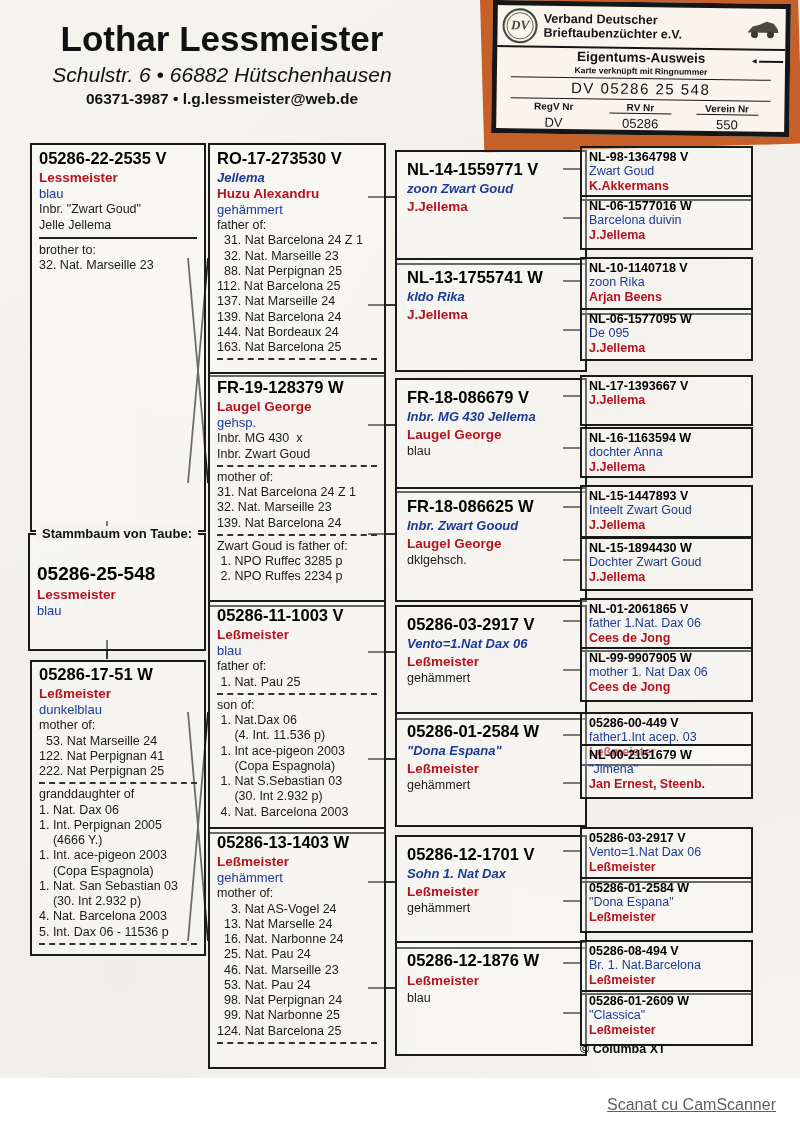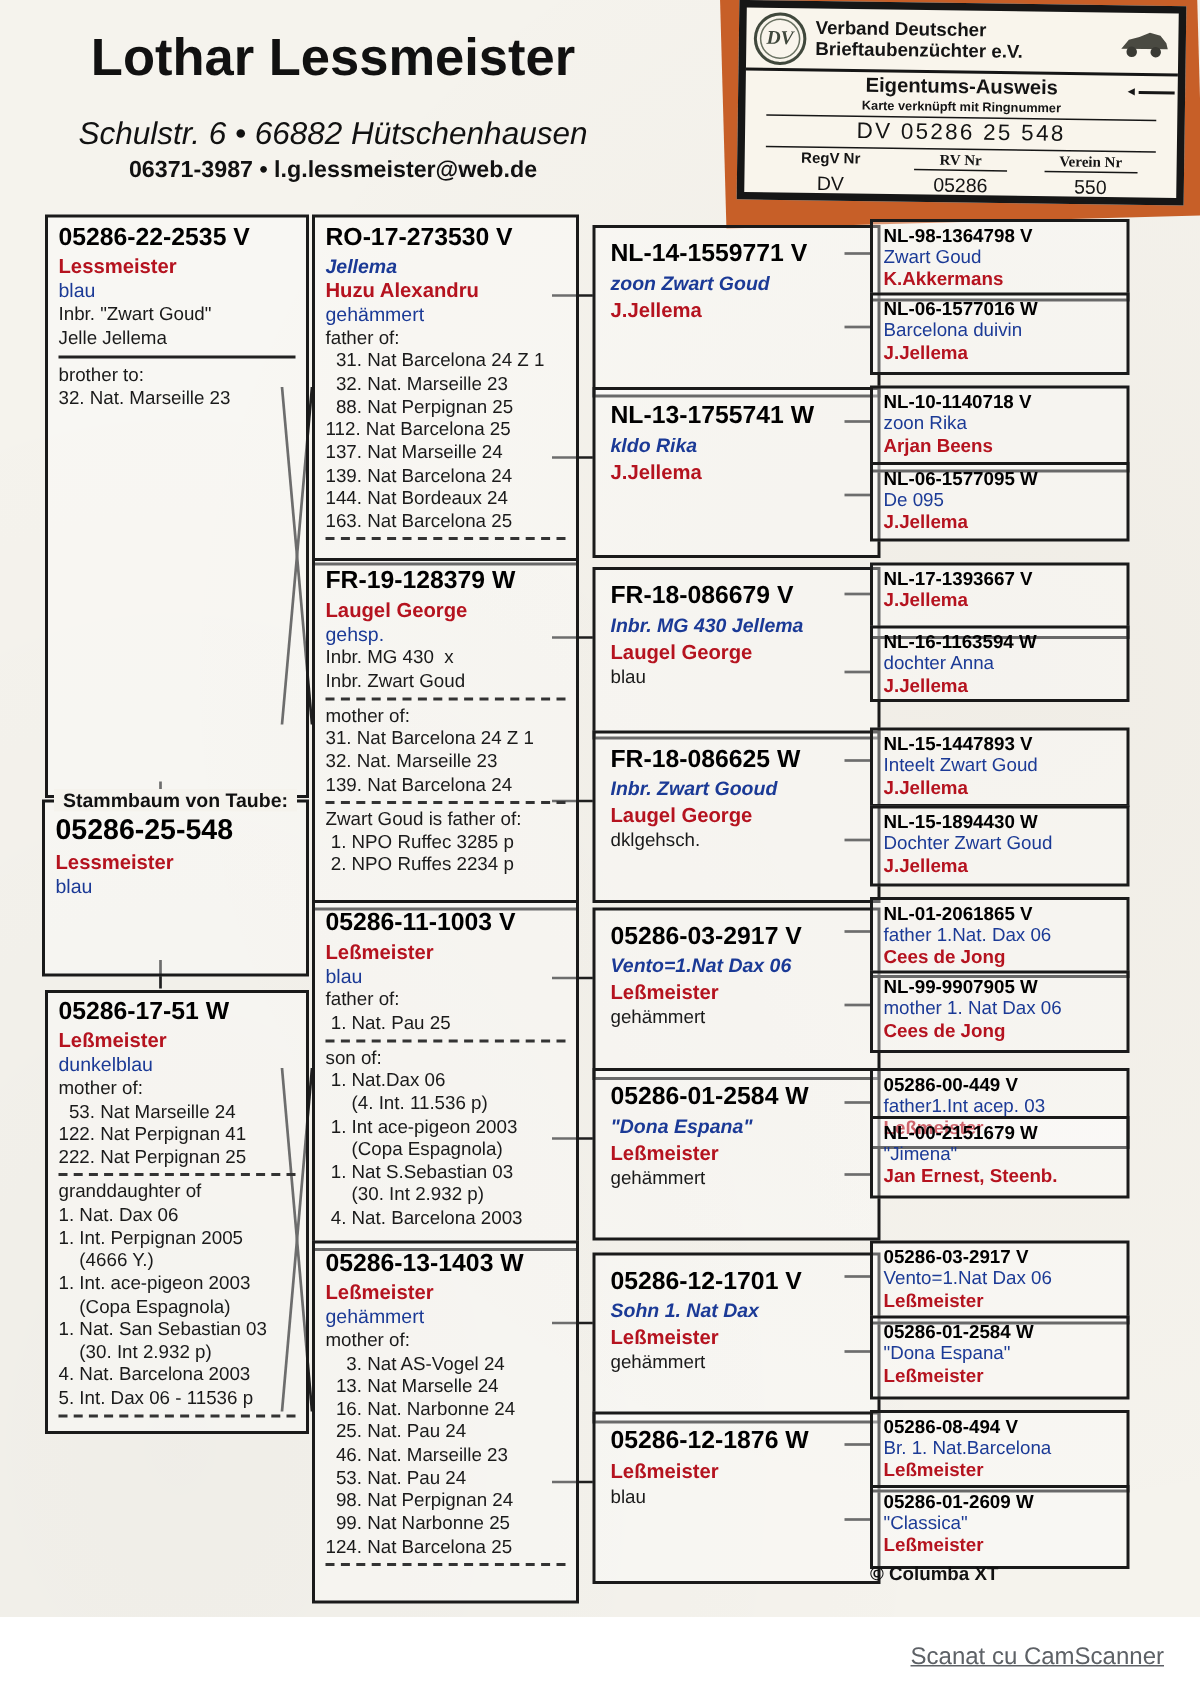--- a/index.html
+++ b/index.html
@@ -4,21 +4,21 @@
 <style>
   html,body{margin:0;padding:0;}
   body{width:800px;height:1132px;font-family:"Liberation Sans",sans-serif;background:#fff;}
   #page{position:relative;width:800px;height:1132px;background:#f5f3ed;overflow:hidden;
         background-image:radial-gradient(ellipse at 15% 85%,rgba(0,0,0,.025),transparent 55%),
                          radial-gradient(ellipse at 85% 40%,rgba(120,90,60,.04),transparent 60%);}
 
   
   #owner-block{position:absolute;left:18px;top:20px;width:408px;text-align:center;color:#111;}
   #owner-name{font-family:Liberation Sans, sans-serif;font-weight:bold;font-size:35px;line-height:1.1;}
-  #owner-address{font-style:italic;font-size:21px;margin-top:19px;}
+  #owner-address{font-style:italic;font-size:21px;margin-top:4px;}
   #owner-contact{font-weight:bold;font-size:15.5px;margin-top:3px;}
 
   
   #stamp-backing{position:absolute;left:482px;top:-12px;width:318px;height:160px;background:#c75f28;transform:rotate(-1.6deg);}
   #stamp-card{position:absolute;left:492px;top:2px;width:288px;height:123px;border:5px solid #161616;
               background:#f9f5ec;transform:rotate(0.8deg);color:#141414;}
   #stamp-head{display:flex;align-items:center;gap:6px;padding:2px 5px;border-bottom:2.5px solid #161616;height:36px;}
   #stamp-logo{width:31px;height:31px;border:2.5px solid #40483c;border-radius:50%;flex:0 0 auto;
               display:flex;align-items:center;justify-content:center;font-family:"Liberation Serif",serif;
               font-style:italic;font-weight:bold;font-size:13px;color:#40483c;box-shadow:inset 0 0 0 2px #f9f5ec,inset 0 0 0 3px #6a7262;}
@@ -27,21 +27,21 @@
   #stamp-arrow{position:absolute;right:2px;top:5px;font-size:8px;color:#161616;display:flex;align-items:center;}
   #stamp-arrow .bar{display:inline-block;width:24px;height:2px;background:#161616;margin-left:1px;}
   #stamp-sub{text-align:center;font-weight:bold;font-size:8.5px;margin-top:1px;}
   .stamp-line{border-top:1.8px solid #161616;margin:2px 14px 0 14px;height:0;}
   #stamp-ring{text-align:center;font-size:15px;letter-spacing:1.5px;margin-top:1px;}
   .stamp-cols{display:flex;margin:2px 14px 0 14px;}
   .stamp-cols > div{flex:1;text-align:center;}
   .stamp-col-h{font-weight:bold;font-size:10px;}
   .stamp-col-v{font-size:13px;}
   .stamp-col-v span{display:inline-block;min-width:62px;border-bottom:1.8px solid #161616;padding-bottom:1px;}
-  .stamp-col-h span.u{display:inline-block;min-width:62px;border-bottom:1.5px solid #161616;font-family:Liberation Serif, serif;}
+  .stamp-col-h span.u{display:inline-block;min-width:62px;border-bottom:1.5px solid #161616;}
 
   
   .pbox{position:absolute;border:2px solid #1a1a1a;background:rgba(255,255,255,.35);
         padding:4px 7px;overflow:hidden;color:#1a1a1a;}
   .ring{font-weight:bold;font-size:16.5px;color:#000;margin-bottom:2px;white-space:nowrap;}
   .ring.small{font-size:12.5px;margin-bottom:0;}
   .ring.xlarge{font-size:19px;}
   .ln{white-space:pre-wrap;font-size:12.5px;line-height:1.22;color:#1a1a1a;min-height:4px;}
   .ln.red{color:#b5131f;font-weight:bold;font-size:13.5px;}
   .ln.blue{color:#1b3a96;font-size:13px;}
@@ -151,21 +151,21 @@
         <div class="ln black">Inbr. "Zwart Goud"</div>
         <div class="ln black">Jelle Jellema</div>
         <div class="ln hr"></div>
         <div class="ln black">brother to:</div>
         <div class="ln black">32. Nat. Marseille 23</div>
       </div>
   </div>
 
   <div class="pbox" style="left:28px;top:533px;width:160px;height:106px;overflow:visible">
     <div class="legend">Stammbaum von Taube:</div>
-    <div class="ring xlarge" style="margin-top:4px">05286-25-548</div>
+    <div class="ring xlarge" style="margin-top:24px">05286-25-548</div>
     <div>
         <div class="ln red">Lessmeister</div>
         <div class="ln blue">blau</div>
       </div>
   </div>
 
   <div class="pbox" style="left:30px;top:660px;width:158px;height:285px;padding-top:3px">
     <div class="ring">05286-17-51 W</div>
     <div>
         <div class="ln red">Leßmeister</div>
@@ -351,21 +351,21 @@
         <div class="ln blue">De 095</div>
         <div class="ln red">J.Jellema</div>
       </div>
   </div>
   <div class="pbox pbox4" style="left:580px;top:375px;width:155px;height:43px">
     <div class="ring small">NL-17-1393667 V</div>
     <div>
         <div class="ln red">J.Jellema</div>
       </div>
   </div>
-  <div class="pbox pbox4" style="left:580px;top:417px;width:155px;height:43px">
+  <div class="pbox pbox4" style="left:580px;top:427px;width:155px;height:43px">
     <div class="ring small">NL-16-1163594 W</div>
     <div>
         <div class="ln blue">dochter Anna</div>
         <div class="ln red">J.Jellema</div>
       </div>
   </div>
   <div class="pbox pbox4" style="left:580px;top:485px;width:155px;height:45px">
     <div class="ring small">NL-15-1447893 V</div>
     <div>
         <div class="ln blue">Inteelt Zwart Goud</div>

